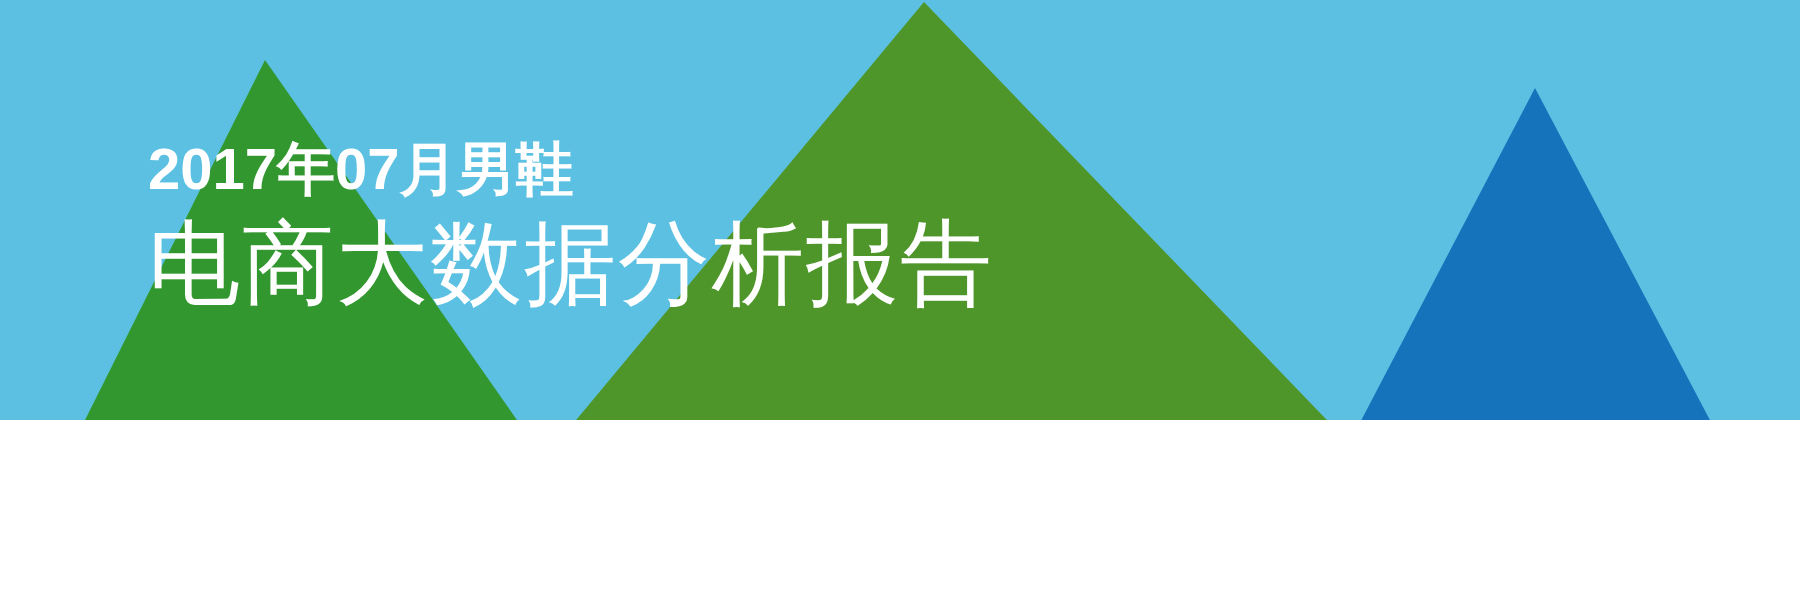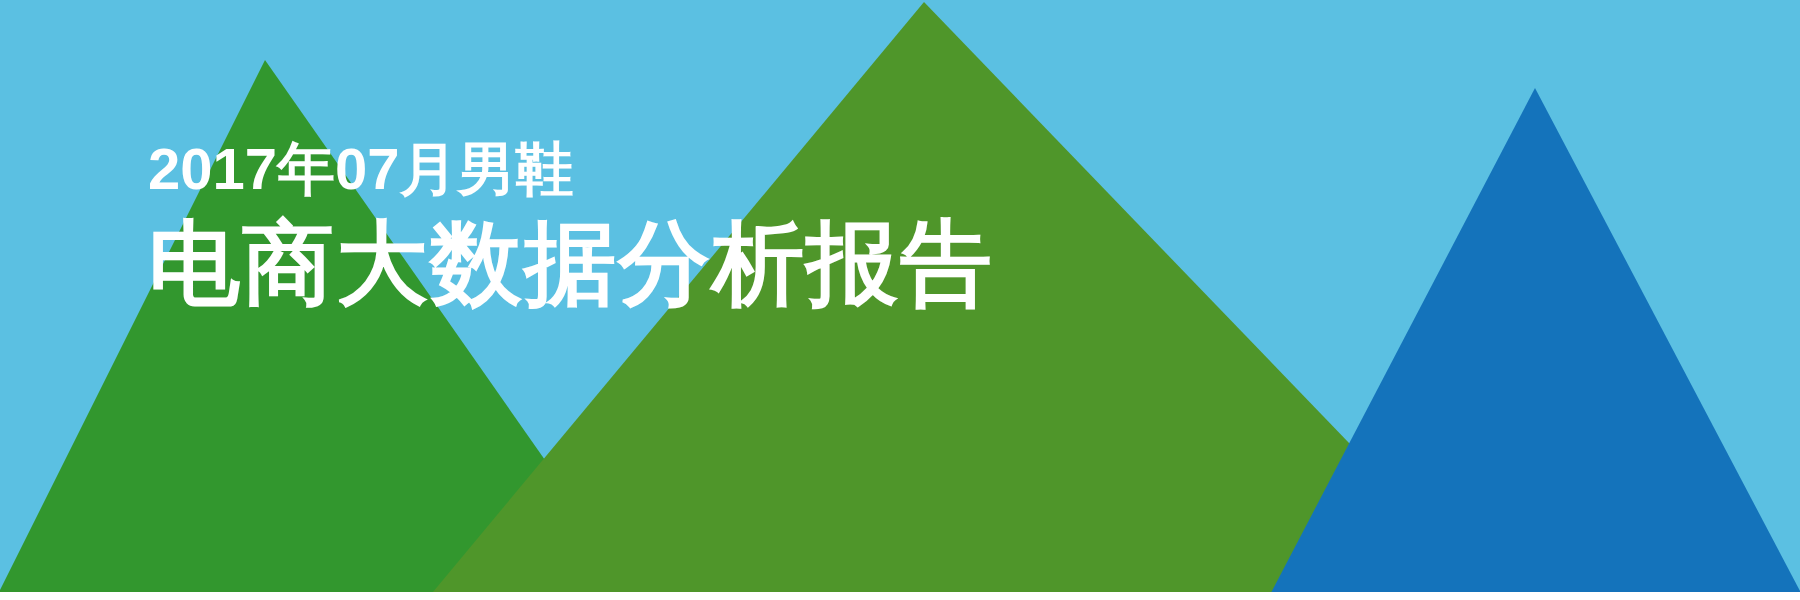--- a/index.html
+++ b/index.html
@@ -37,32 +37,32 @@
     font-weight: 700;
     line-height: 1.05;
     letter-spacing: 0px;
     white-space: nowrap;
     margin: 0 0 14px 0;
     text-rendering: geometricPrecision;
   }
   .title-line-2 {
     color: #ffffff;
     font-size: 92px;
-    font-weight: 700;
+    font-weight: 400;
     line-height: 1.08;
     letter-spacing: 2px;
     white-space: nowrap;
     margin: 0;
     text-rendering: geometricPrecision;
   }
 </style>
 </head>
 <body>
 
-<div id="banner" style="width: 1800px; height: 592px;">
+<div id="banner" style="width: 1800px; height: 420px;">
 
   <svg id="bg-svg" viewBox="0 0 1800 600" preserveAspectRatio="none" aria-hidden="true" style="width: 1800px; height: 600px;">
     <rect id="sky-rect" x="0" y="0" width="1800" height="600" fill="#5BC0E2"></rect>
     <g id="mountains" style="mix-blend-mode: multiply;">
       <polygon id="poly-green" points="265,60 -10,610 650,610" fill="#8BC934"></polygon>
       <polygon id="poly-yellow" points="924,2 418,610 1510,610" fill="#DEC82F"></polygon>
       <polygon id="poly-blue" points="1535,88 1262,610 1810,610" fill="#3799D3"></polygon>
     </g>
   </svg>
 

